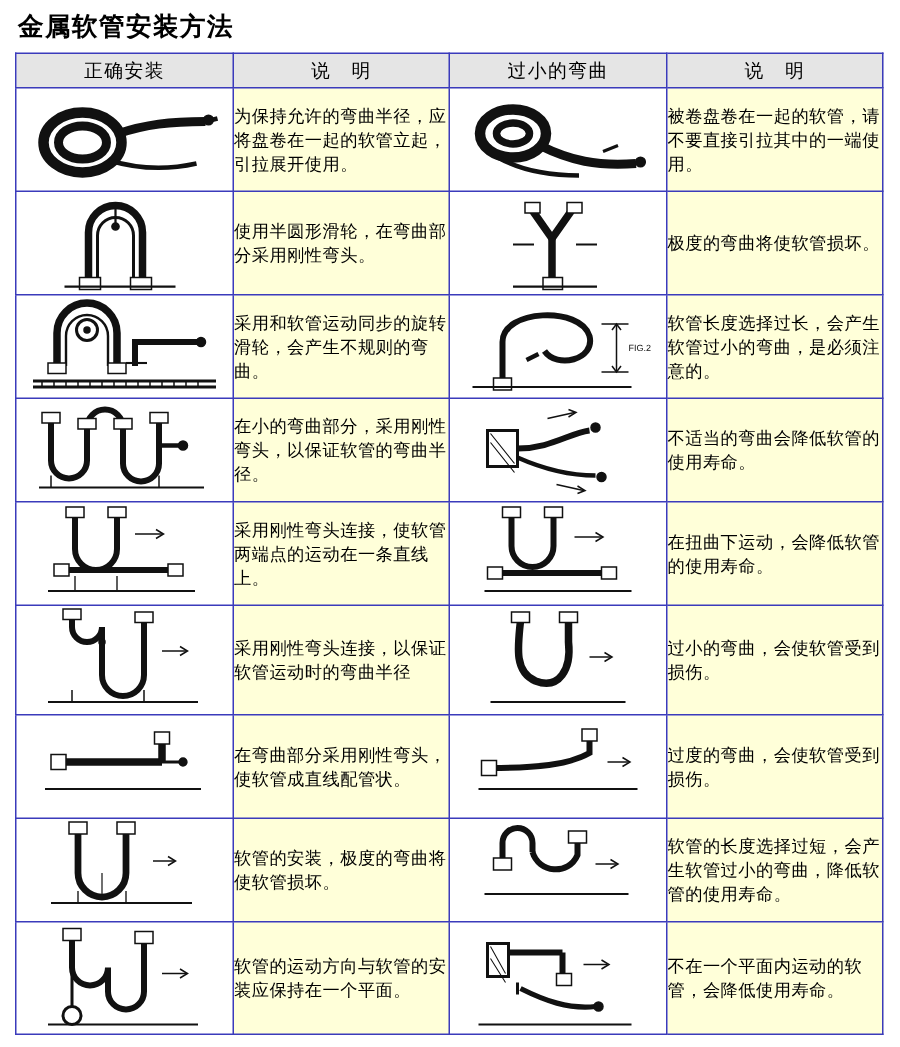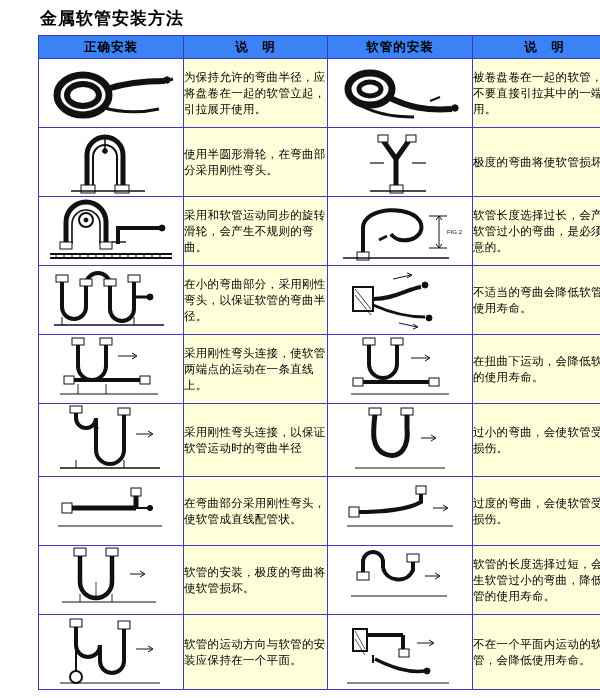--- a/index.html
+++ b/index.html
@@ -13,21 +13,20 @@
     font-family: "DejaVu Sans", "Liberation Sans", sans-serif;
     color: #000000;
     overflow: hidden;
   }
   .page {
     position: relative;
     width: 532px;
     height: 698px;
     box-sizing: border-box;
     padding: 6px 10px 0 10px;
-    margin-left: 28px;
   }
   .page-title {
     font-size: 17px;
     font-weight: bold;
     letter-spacing: 1px;
     color: #000;
     margin: 2px 0 7px 2px;
     line-height: 20px;
   }
   table.hose-table {
@@ -35,24 +34,24 @@
     width: 578px;
     table-layout: fixed;
     border: 1px solid #3b3bbb;
   }
   table.hose-table td, table.hose-table th {
     border: 1px solid #3b3bbb;
     padding: 0;
     vertical-align: middle;
   }
   thead th {
-    background: #3b82f6;
+    background: #e5e5e5;
     height: 22px;
     font-size: 12.5px;
-    font-weight: bold;
+    font-weight: normal;
     color: #000;
     text-align: center;
     letter-spacing: 1px;
   }
   col.c-img { width: 145px; }
   col.c-txt { width: 144px; }
 
   td.img-cell {
     background: #ffffff;
     text-align: center;
@@ -87,21 +86,21 @@
     <colgroup>
       <col class="c-img">
         <col class="c-txt">
         <col class="c-img">
         <col class="c-txt">
     </colgroup>
     <thead>
       <tr>
         <th>正确安装</th>
         <th>说　明</th>
-        <th>软管的安装</th>
+        <th>过小的弯曲</th>
         <th>说　明</th>
       </tr>
     </thead>
     <tbody>
 
       <tr>
         <td class="img-cell">
           <svg class="fig" width="140" height="64" viewBox="0 0 140 64">
             <g class="ln">
               <ellipse cx="42" cy="34" rx="26" ry="20" stroke-width="7"></ellipse>

